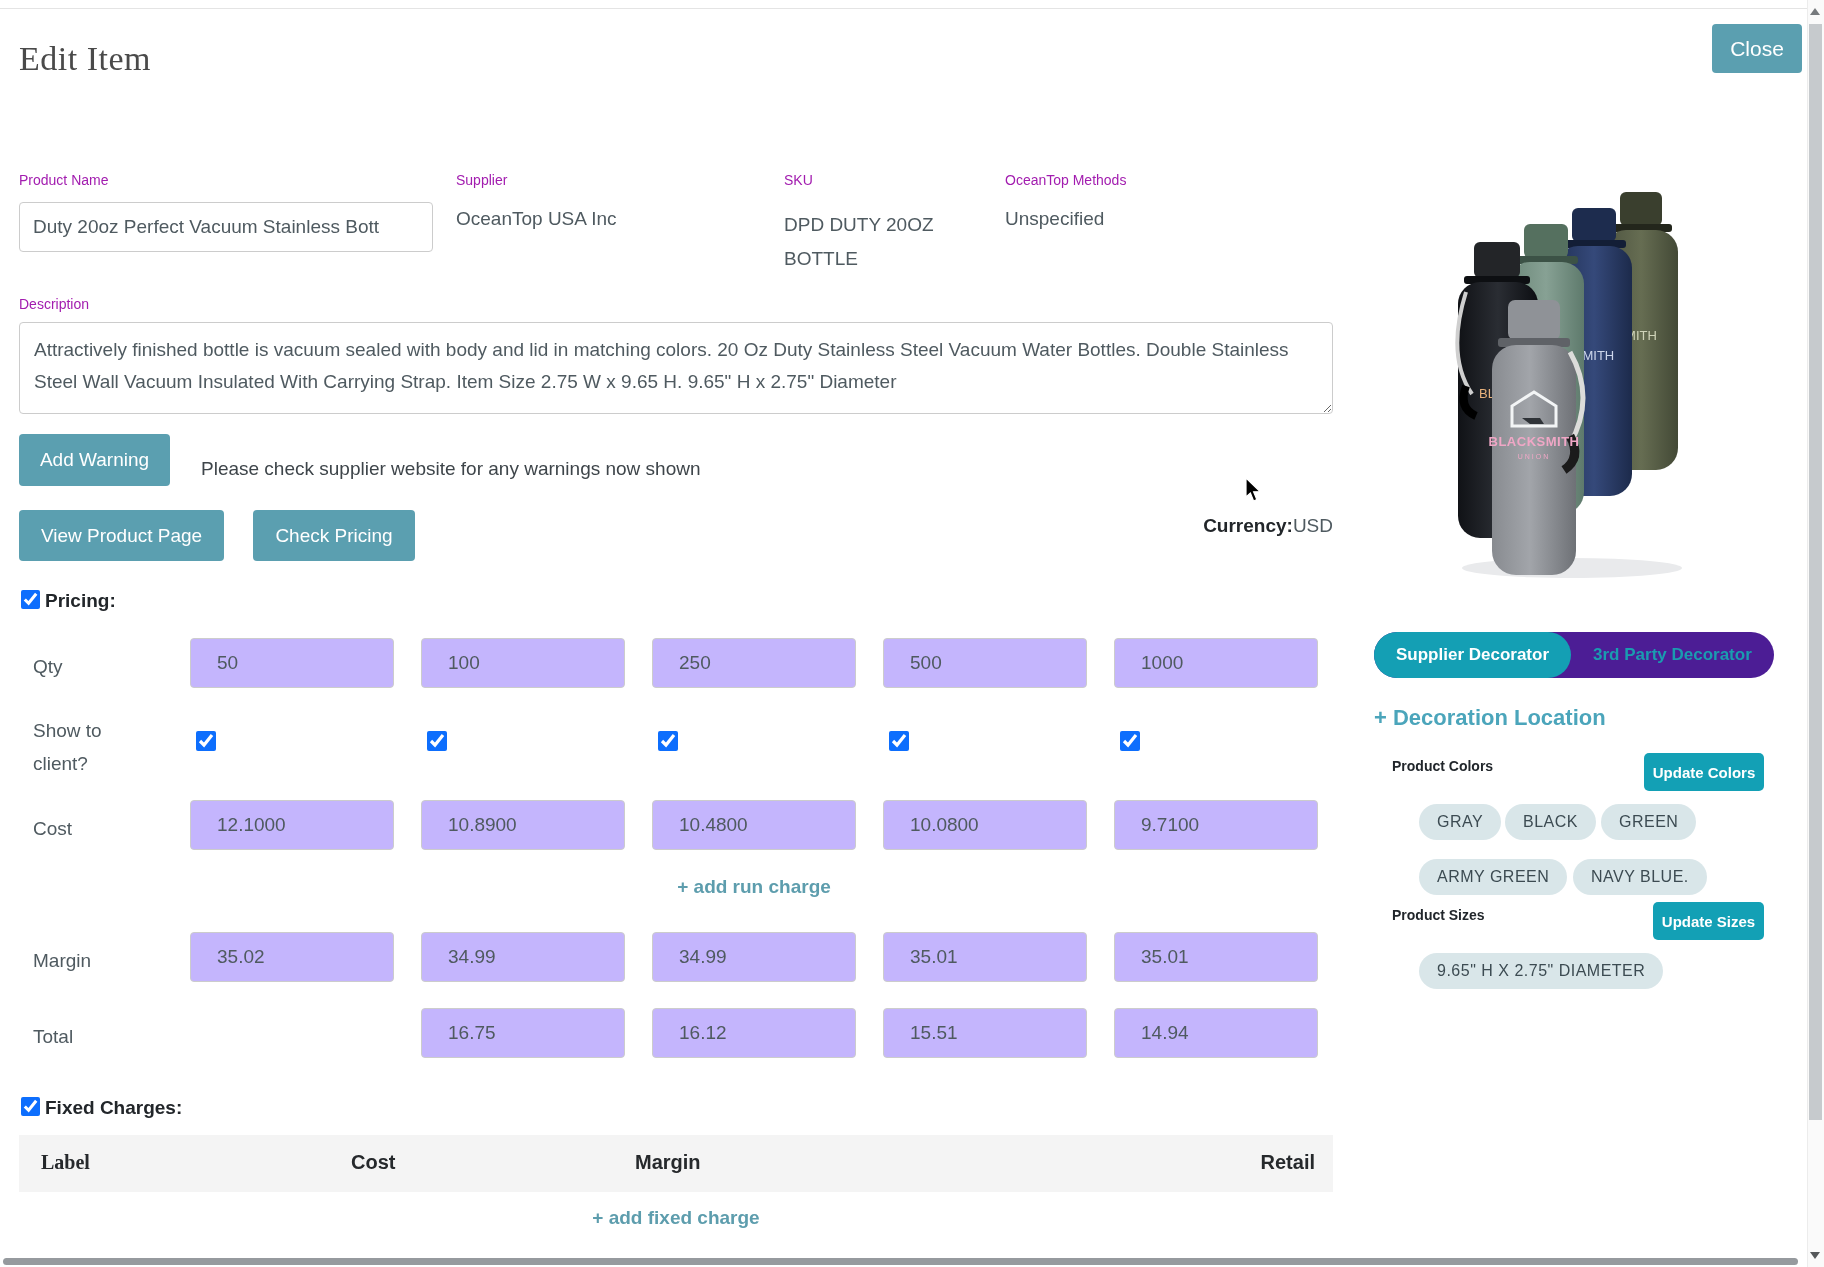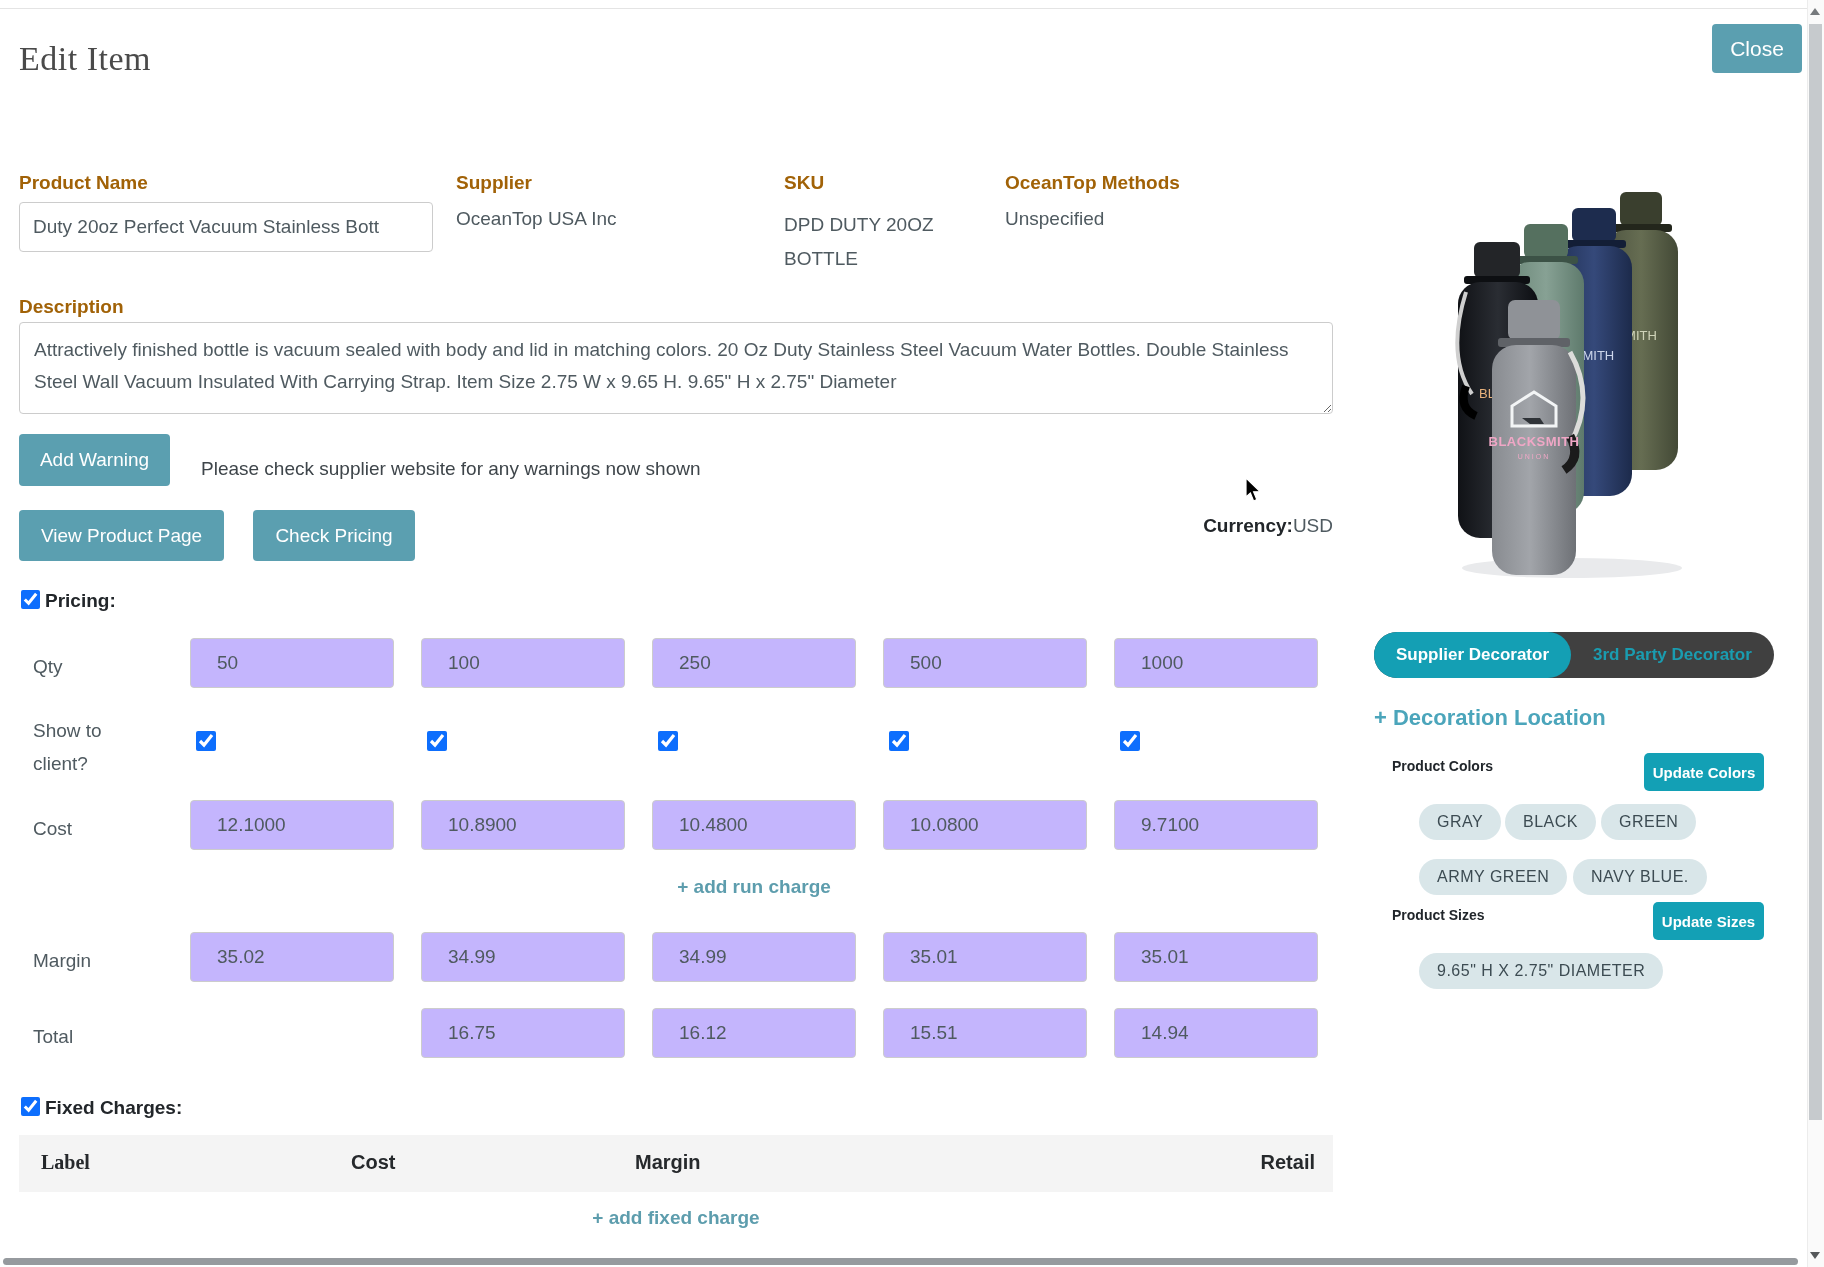--- a/index.html
+++ b/index.html
@@ -8,21 +8,21 @@
   #stage { position:absolute; inset:0; background:#fff; }
   .topline { position:absolute; top:8px; left:0; right:17px; height:1px; background:#e4e4e4; }
 
   
   .page-title { position:absolute; left:19px; top:40px; font-family:"Liberation Serif", serif;
     font-size:34px; color:#4a4a4a; letter-spacing:0.5px; }
   .close-btn { position:absolute; left:1712px; top:24px; width:90px; height:49px;
     background:#5b9fb0; color:#fff; font-size:21px; border:none; border-radius:4px; cursor:pointer; }
 
   
-  .flabel { position:absolute; font-size:19px; font-weight:bold; color:#a16207; }
+  .flabel { position:absolute; font-size:14px; font-weight:normal; color:#a21caf; }
   .fvalue { position:absolute; font-size:19px; color:#4f5a60; }
   .text-input { position:absolute; height:50px; border:1px solid #ccc; border-radius:4px;
     font-size:19px; color:#4f5a60; padding:0 13px; font-family:"Liberation Sans", sans-serif;
     background:#fff; outline:none; }
   #product-name-input { left:19px; top:202px; width:414px; white-space:nowrap; overflow:hidden; }
   .desc-area { position:absolute; left:19px; top:322px; width:1314px; height:92px;
     border:1px solid #ccc; border-radius:4px; font-size:19px; color:#4f5a60;
     line-height:32px; padding:11px 14px; font-family:"Liberation Sans", sans-serif;
     resize:both; outline:none; background:#fff; }
 
@@ -46,21 +46,21 @@
   .show-check { position:absolute; top:731px; width:20px; height:20px; accent-color:#0d6efd; }
   .add-link { position:absolute; left:190px; width:1128px; text-align:center;
     font-size:19px; font-weight:bold; color:#5d9dad; cursor:pointer; }
 
   
   .fc-header { position:absolute; left:19px; top:1135px; width:1314px; height:57px; background:#f4f4f4; }
   .fc-header span { position:absolute; top:16px; font-size:20px; font-weight:bold; color:#26292c; }
 
   
   .product-image { position:absolute; left:1452px; top:180px; width:248px; height:400px; background:#fff; }
-  .pill-group { position:absolute; left:1374px; top:632px; height:46px; background:#404040;
+  .pill-group { position:absolute; left:1374px; top:632px; height:46px; background:#4c1d95;
     border-radius:23px; display:flex; align-items:center; }
   .pill { height:46px; border-radius:23px; border:none; font-size:17px; font-weight:bold;
     padding:0 22px; cursor:pointer; font-family:"Liberation Sans", sans-serif; }
   .pill.active { background:#149fb4; color:#fff; }
   .pill.inactive { background:transparent; color:#1a9cb0; }
   .deco-link { position:absolute; left:1374px; top:705px; font-size:22px; font-weight:600;
     color:#4ba5bb; cursor:pointer; }
   .panel-h { position:absolute; font-size:14px; font-weight:bold; color:#21262b; }
   .update-btn { position:absolute; background:#13a0b5; color:#fff; border:none; border-radius:5px;
     font-size:15px; font-weight:bold; cursor:pointer; font-family:"Liberation Sans", sans-serif; }

